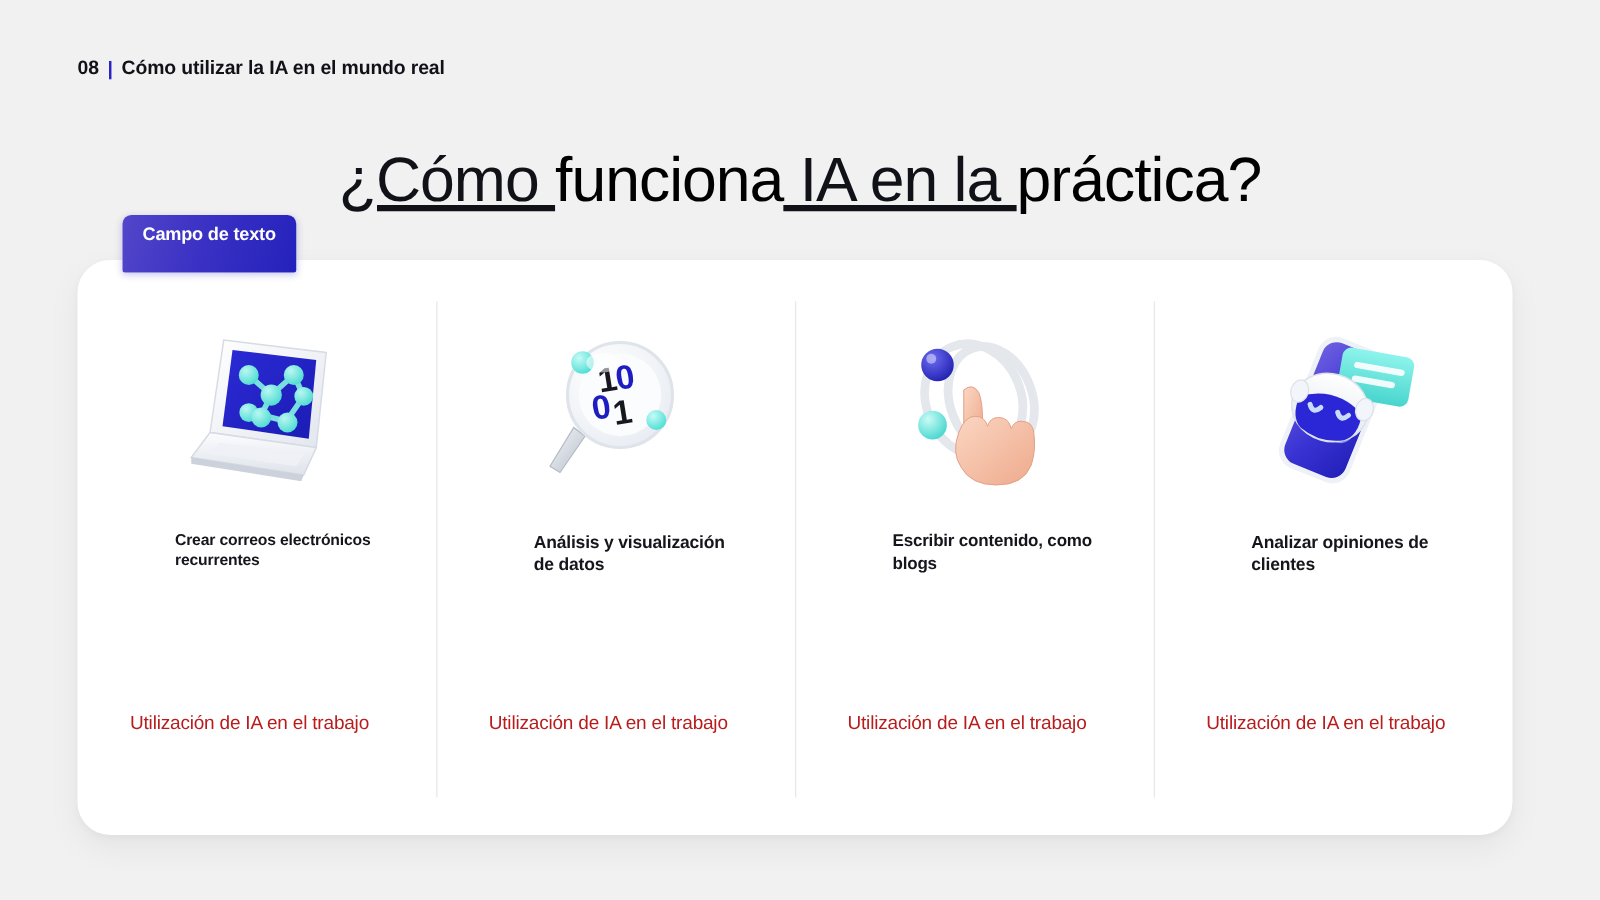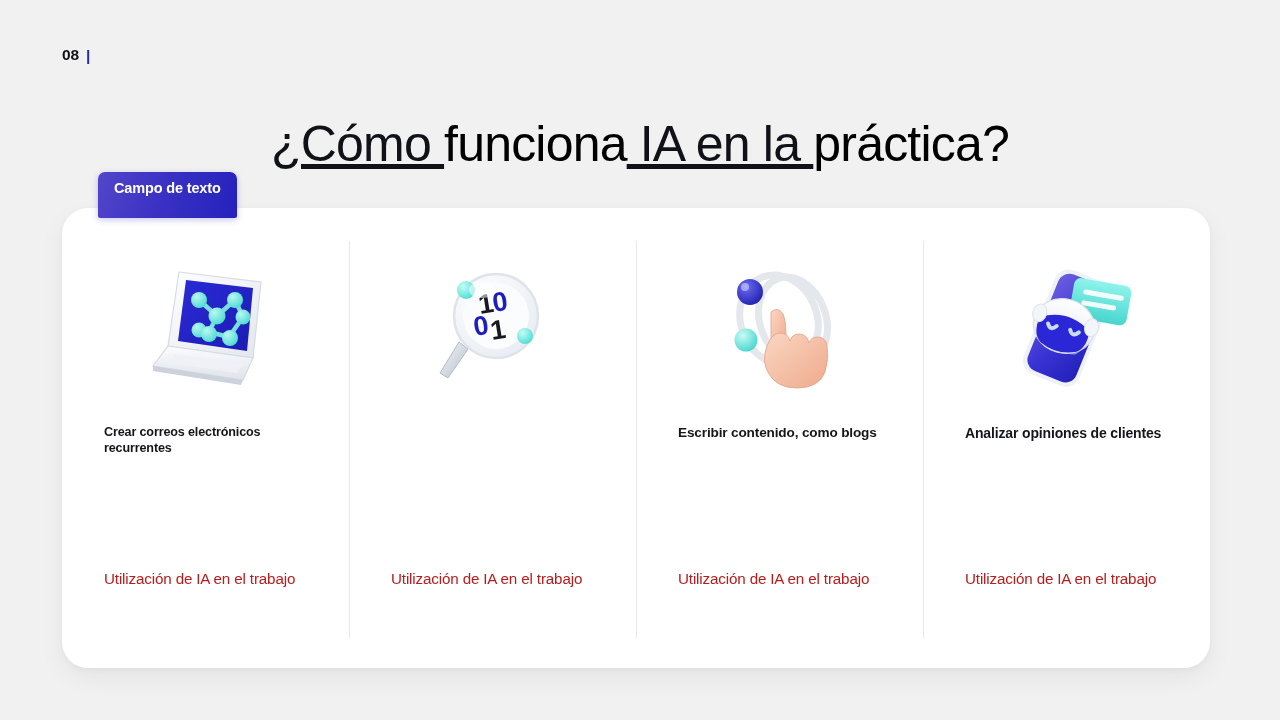--- a/index.html
+++ b/index.html
@@ -115,20 +115,21 @@
   }
   .icon-wrap svg { display: block; }
 
   
   .col-title {
     font-weight: bold;
     color: #15151c;
     letter-spacing: -0.15px;
     line-height: 1.3;
     min-height: 40px;
+    margin-left: 36px;
   }
   .col:nth-child(1) .col-title { font-size: 12.6px; }
   .col:nth-child(2) .col-title { font-size: 14px; }
   .col:nth-child(3) .col-title { font-size: 13.6px; }
   .col:nth-child(4) .col-title { font-size: 14px; }
 
   .col-body {
     margin-top: auto;
     margin-bottom: 48px;
     font-size: 15.2px;
@@ -137,20 +138,21 @@
     letter-spacing: -0.15px;
     line-height: 1.35;
   }
 </style>
 </head>
 <body>
 
 <div class="slide-header">
   <span class="num">08</span>
   <span class="bar">|</span>
+  <span class="htext">Cómo utilizar la IA en el mundo real</span>
 </div>
 
 <div class="title">
   <span class="plain">¿Cómo </span><span class="accent">funciona</span><span class="plain"> IA en la </span><span class="accent">práctica?</span>
 </div>
 
 <div class="badge">Campo de texto</div>
 
 <div class="card">
 
@@ -235,20 +237,21 @@
           <text x="76" y="58" fill="#1d1dc0" transform="rotate(-9 76 58)">0</text>
           <text x="57" y="82" fill="#1d1dc0" transform="rotate(-9 57 82)">0</text>
           <text x="74" y="86" fill="#17171f" transform="rotate(-9 74 86)">1</text>
         </g>
 
         <circle cx="48" cy="36" r="9" fill="url(#cyanB)"></circle>
         <circle cx="107" cy="82" r="8" fill="url(#cyanB)"></circle>
         <ellipse cx="64" cy="36" rx="13" ry="8" fill="#ffffff" opacity="0.55"></ellipse>
       </svg>
     </div>
+    <div class="col-title">Análisis y visualización de datos</div>
     <div class="col-body">Utilización de IA en el trabajo</div>
   </div>
 
   <div class="col">
     <div class="icon-wrap">
       <svg width="150" height="150" viewBox="0 0 150 150">
         <defs>
           <linearGradient id="skinG" x1="0" y1="0" x2="1" y2="1">
             <stop offset="0%" stop-color="#fbd6c2"></stop>
             <stop offset="100%" stop-color="#eeaa8c"></stop>

